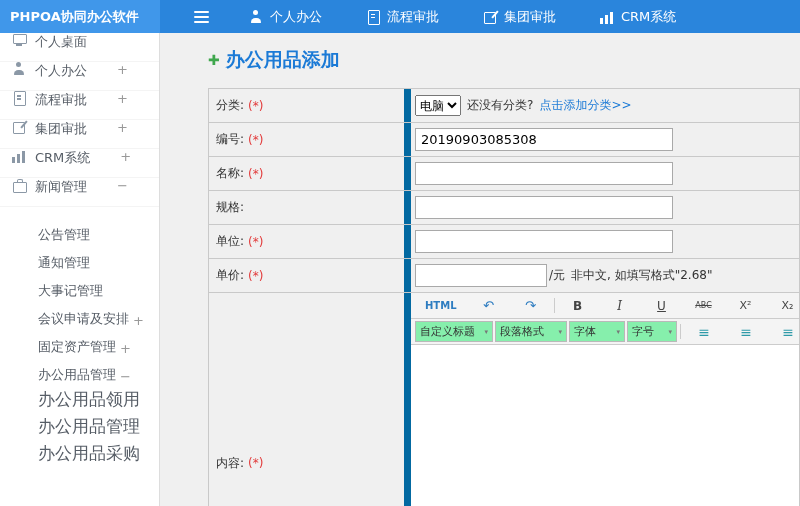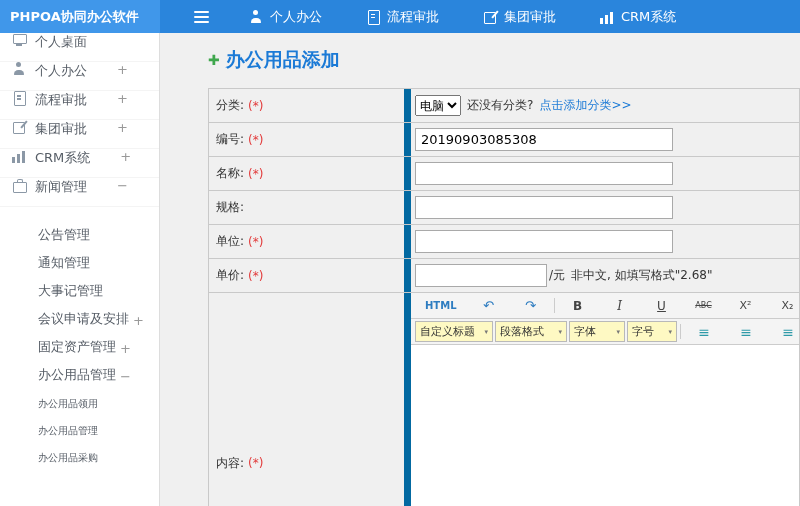--- a/index.html
+++ b/index.html
@@ -31,21 +31,21 @@
 
   
   .sidebar{position:absolute;top:33px;left:0;bottom:0;width:160px;background:#fff;border-right:1px solid #ddd;overflow:hidden}
   .sitem{display:flex;align-items:flex-start;height:29px;padding:0 12px;font-size:13px;color:#565d66;cursor:pointer;border-bottom:1px solid #f4f4f4}
   .sitem .icn{color:#8b98a6;margin-right:9px}
   .expand{color:#999;font-size:13px}
   .sitem > .expand{margin-left:30px}
   .submenu{padding-top:9px}
   .sub{display:flex;align-items:flex-end;height:28px;padding-left:38px;font-size:13px;color:#565d66;cursor:pointer}
   .sub .expand{margin-left:4px}
-  .subsub{font-size:10px;height:27px}
+  .subsub{font-size:17px;height:27px}
 
   
   .main{position:absolute;top:33px;left:160px;right:0;bottom:0;background:#f0f0f0;overflow:hidden}
   .title-row{display:flex;align-items:center;gap:6px;margin:14px 0 0 48px;height:26px}
   .plus{color:#3fa74d;font-size:14px;font-weight:bold}
   .ptitle{font-size:19px;font-weight:bold;color:#1b7ad6}
 
   .ftable{position:absolute;left:48px;top:55px;right:0;border:1px solid #c9c9c9}
   .frow{display:flex;border-bottom:1px solid #c9c9c9;height:34px}
   .flabel{width:202px;display:flex;align-items:center;padding-left:7px;border-right:7px solid #0369a1;color:#333;flex:0 0 202px}
@@ -69,21 +69,21 @@
   .italic{font-style:italic;font-family:"DejaVu Serif",serif;font-size:12px}
   .und{text-decoration:underline;font-size:12px}
   .strike{text-decoration:line-through;font-size:8px}
   .eraser{color:#d4679b}
   .brush{color:#e08a2e}
   .quote{color:#0f8f8f;font-family:"DejaVu Serif",serif;font-weight:bold;font-size:17px;line-height:6px;padding-top:9px}
   .image{color:#56a456;font-size:13px}
   .fc-a{font-weight:bold;color:#333;border-bottom:2px solid #e03131;line-height:12px;font-style:normal}
   .mini-caret{font-style:normal;font-size:7px;color:#777;margin-left:2px}
   .pen{color:#e08a2e}
-  .edrop{display:inline-flex;align-items:center;justify-content:space-between;height:21px;border:1px solid #b9b9b9;background:#fef9c3;margin:0 1px;padding:0 4px;font-size:11px;color:#333;cursor:pointer;gap:4px;flex:0 0 auto;white-space:nowrap;overflow:hidden}
+  .edrop{display:inline-flex;align-items:center;justify-content:space-between;height:21px;border:1px solid #b9b9b9;background:#86efac;margin:0 1px;padding:0 4px;font-size:11px;color:#333;cursor:pointer;gap:4px;flex:0 0 auto;white-space:nowrap;overflow:hidden}
   .w1{width:78px}.w2{width:72px}.w3{width:56px}.w4{width:50px}
   .al{color:#2e9aa8;font-size:14px}
   .ind{color:#6a8fb5;font-size:12px}
   .earea{flex:1;background:#fff;cursor:text}
 </style>
 </head>
 <body>
 
 <div class="screen">
 

